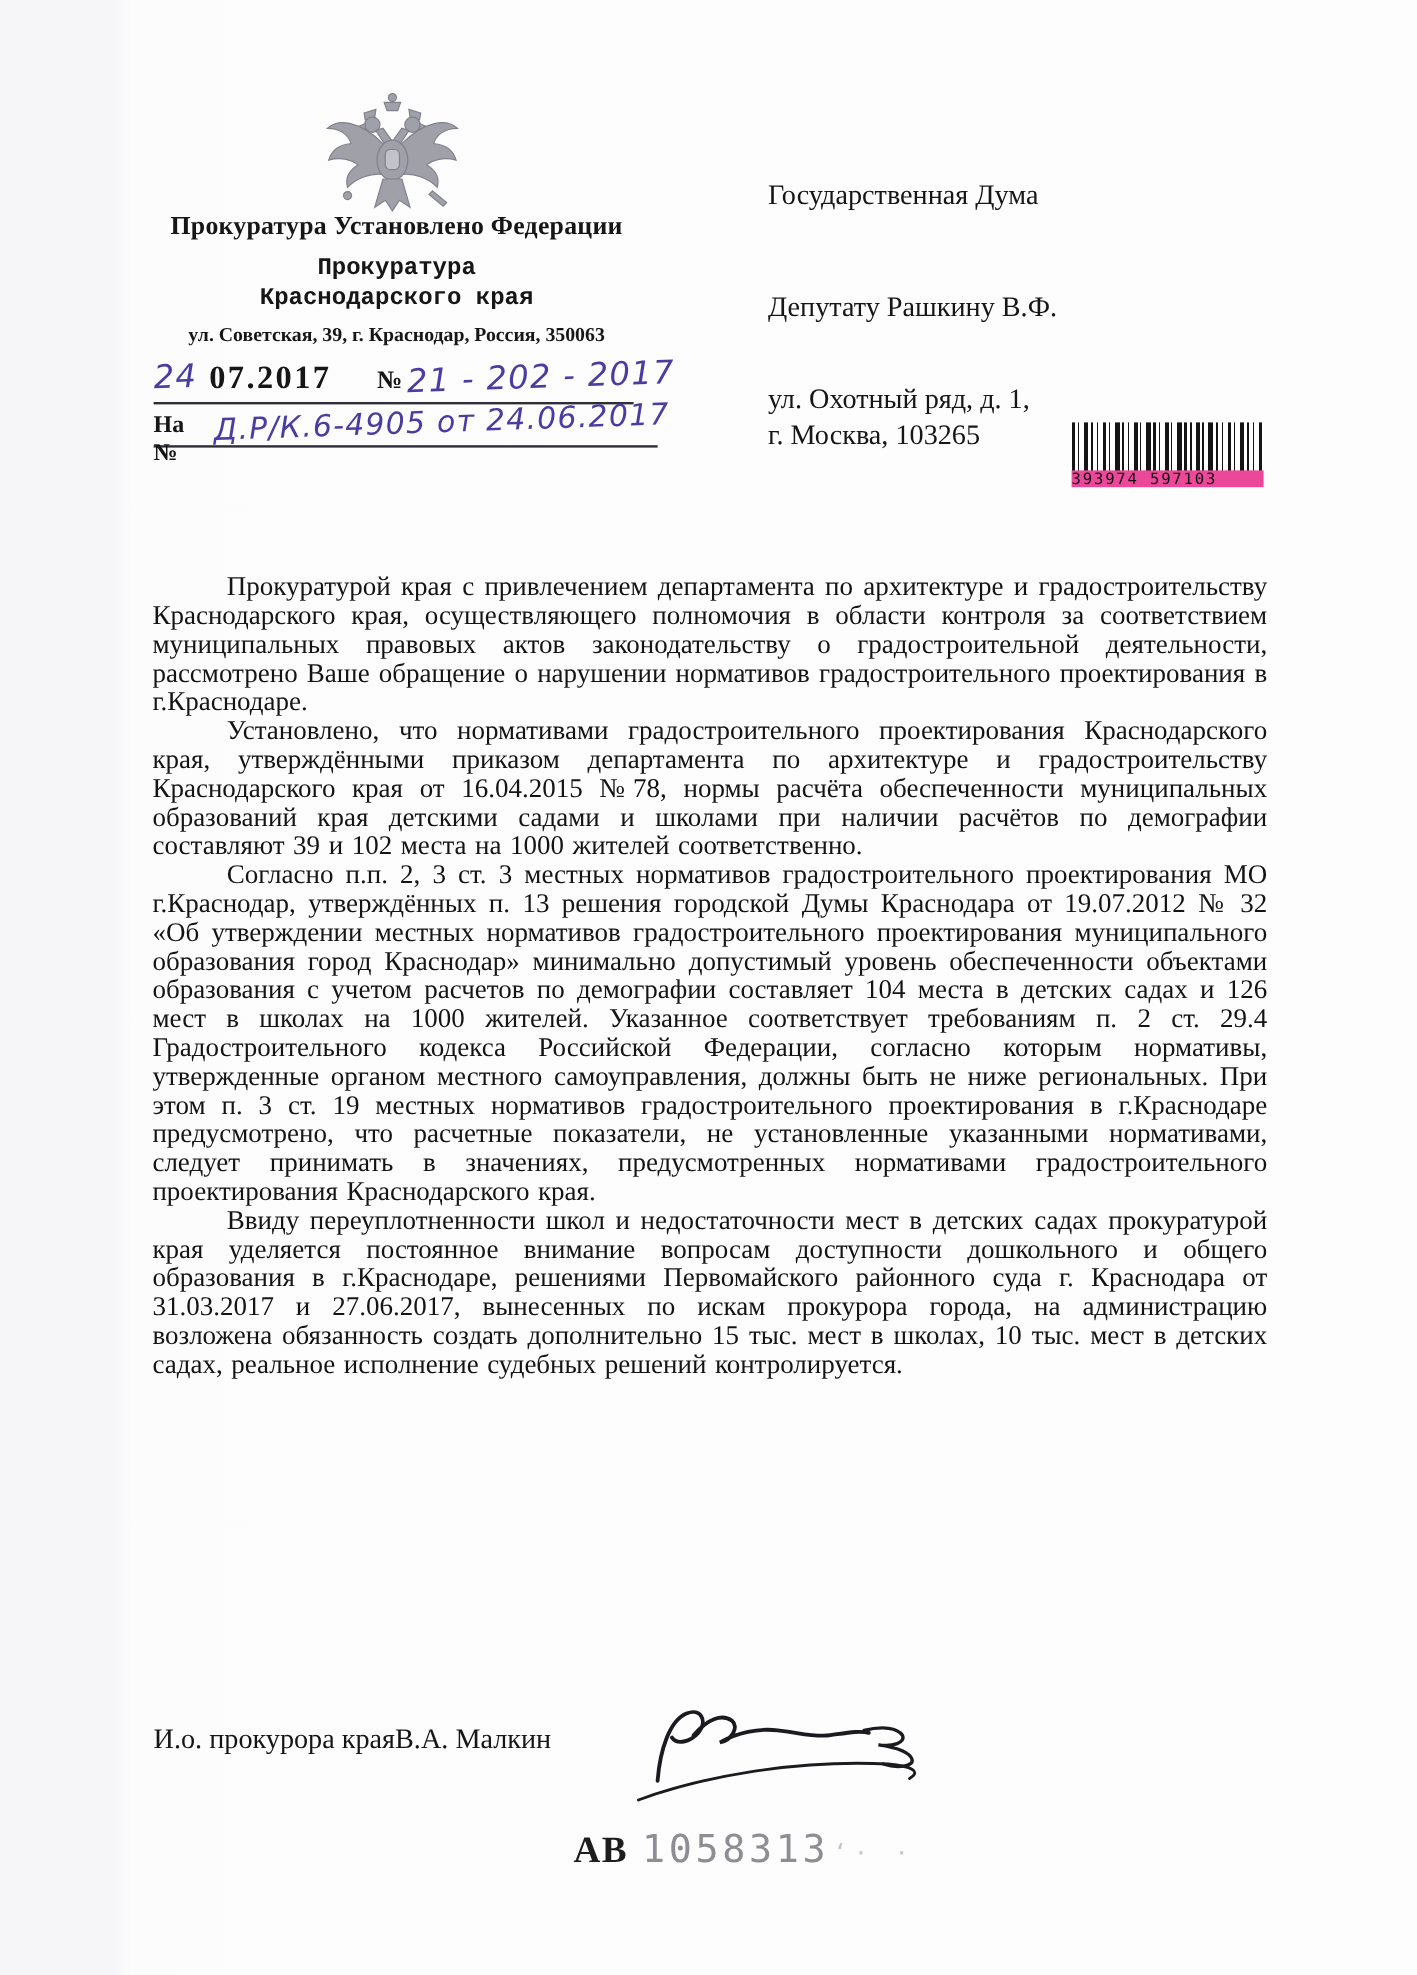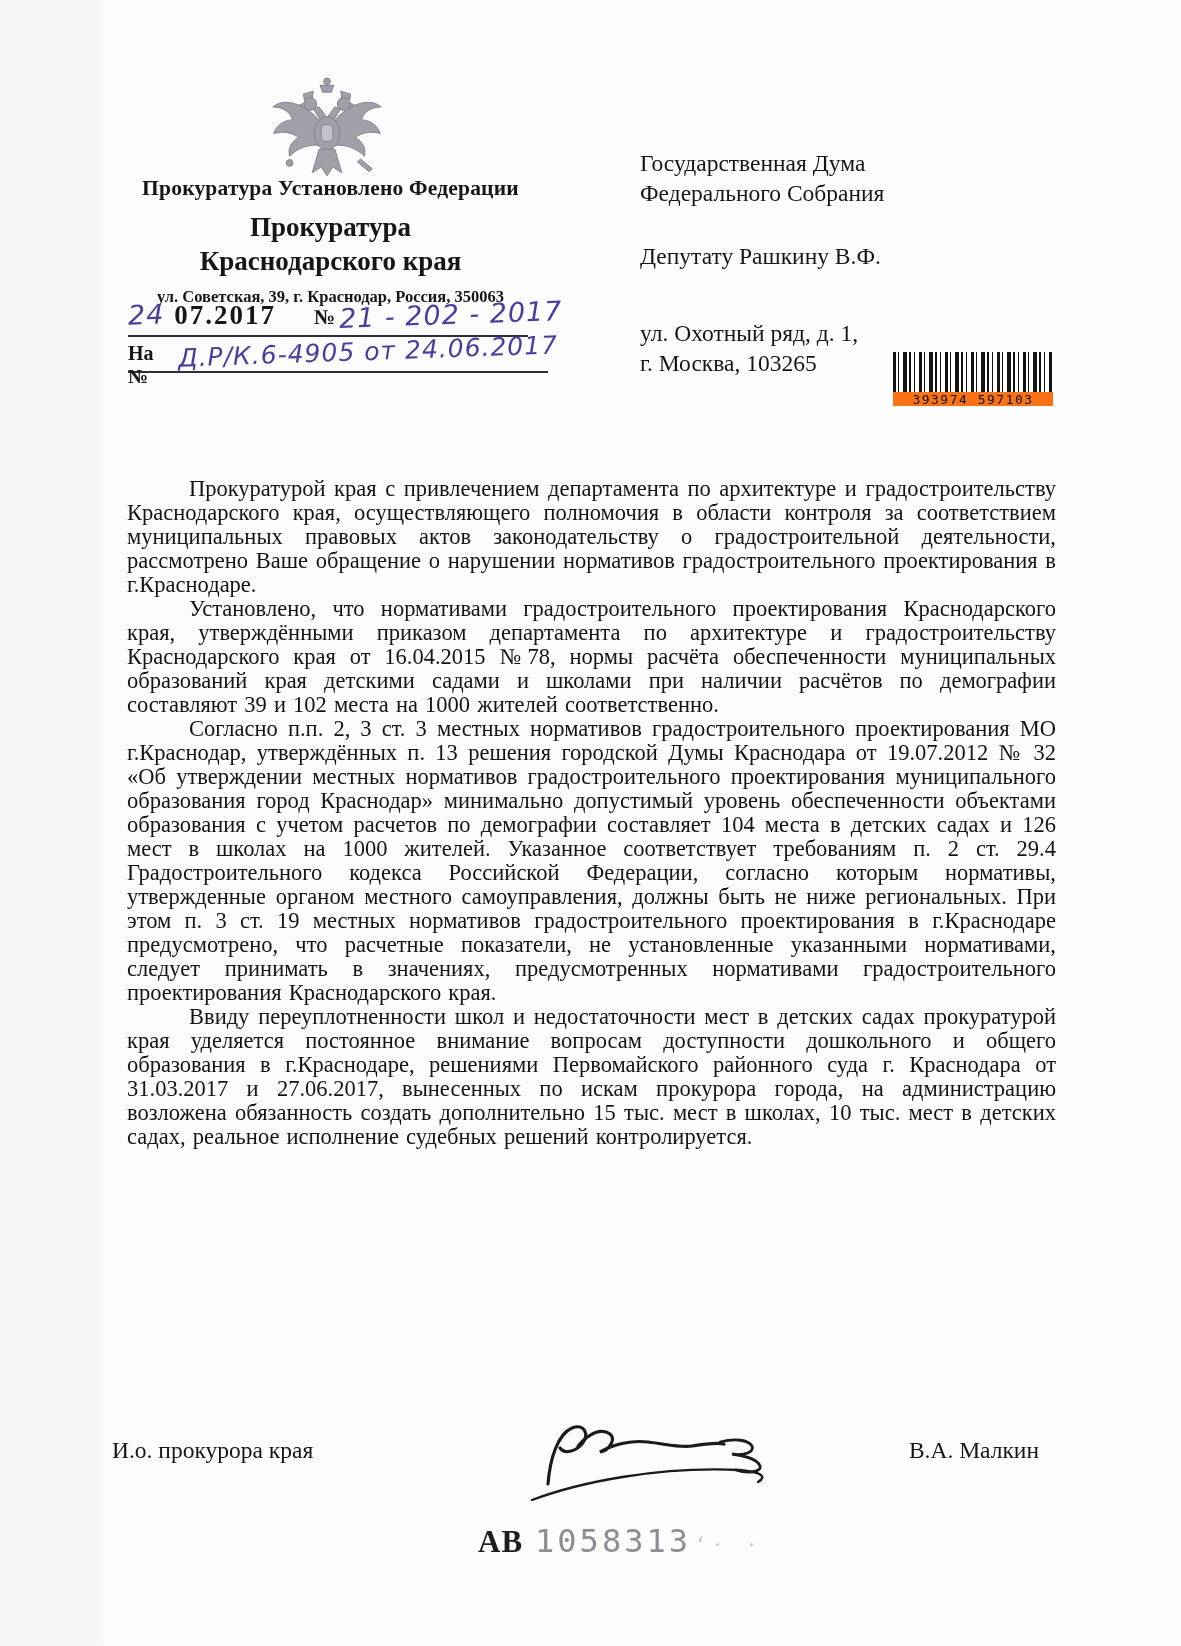--- a/index.html
+++ b/index.html
@@ -9,21 +9,21 @@
     background:linear-gradient(90deg,#f6f6f8 0px,#f6f6f8 95px,#fcfcfd 110px,#fdfdfe 100%);
     font-family:"Liberation Serif", serif;
     color:#161616;
     overflow:hidden;
   }
   
   .emblem{position:absolute;left:268px;top:74px;width:118px;height:114px;opacity:.85;}
   
   .sender{position:absolute;left:128px;top:176px;width:405px;text-align:center;line-height:1.18;}
   .sender-org{font-size:21.5px;font-weight:bold;letter-spacing:.2px;margin-bottom:10px;}
-  .sender-name{font-size:27px;font-weight:bold;line-height:1.25;}
+  .sender-name{font-size:20px;font-weight:bold;line-height:1.25;font-family:Liberation Mono, monospace;}
   .sender-address{font-size:16.5px;font-weight:bold;margin-top:8px;}
   .sender-phone{font-size:16.5px;font-weight:bold;}
   
   .hw{
     font-family:"DejaVu Sans", sans-serif;
     font-style:italic;
     color:#4b3da0;
     letter-spacing:1px;
     white-space:nowrap;
     transform:rotate(-2deg);
@@ -56,39 +56,38 @@
     background:repeating-linear-gradient(90deg,
       #141414 0px,#141414 3px,#ffffff 3px,#ffffff 5px,
       #141414 5px,#141414 6px,#ffffff 6px,#ffffff 10px,
       #141414 10px,#141414 14px,#ffffff 14px,#ffffff 16px,
       #141414 16px,#141414 18px,#ffffff 18px,#ffffff 21px,
       #141414 21px,#141414 22px,#ffffff 22px,#ffffff 26px);
   }
   .barcode .barcode-number{
     position:absolute;left:0;right:0;bottom:0;height:14px;
     font-family:"DejaVu Sans Mono", monospace;font-size:13px;letter-spacing:1.5px;
-    text-align:center;background:#f97316;color:#111;
+    background:#ec4899;color:#111;
   }
   
   .salutation{
     position:absolute;left:127px;top:441px;width:928px;
     text-align:center;font-size:23.5px;
   }
   .body-text{position:absolute;left:127px;top:477px;width:929px;}
   .body-text p{
     margin:0;font-size:22.5px;line-height:24px;
     text-align:justify;text-indent:62px;
     word-spacing:1.5px;color:#141414;
   }
   
   .sig-row{
-    position:absolute;left:112px;top:1437px;width:927px;
-    display:flex;justify-content:space-between;align-items:baseline;
+    position:absolute;left:128px;top:1437px;width:927px;
+    display:flex;align-items:baseline;
     font-size:23.5px;
-    gap:36px;
   }
   .signature-svg{position:absolute;left:520px;top:1412px;width:270px;height:105px;}
   
   .form-number{position:absolute;left:478px;top:1522px;white-space:nowrap;}
   .form-series{font-family:"Liberation Serif",serif;font-weight:bold;font-size:31px;color:#1d1d1d;letter-spacing:1px;}
   .form-digits{font-family:"DejaVu Sans Mono", monospace;font-size:32px;color:#8d8d93;letter-spacing:3px;margin-left:12px;}
   .form-faint{font-family:"DejaVu Sans", sans-serif;font-size:22px;color:#c3c3ca;letter-spacing:10px;margin-left:6px;}
 </style>
 </head>
 <body>
@@ -142,21 +141,20 @@
     <span class="hw hw-number">21 - 202 - 2017</span>
   </div>
 
   <div class="ref-row">
     <span class="ref-label">На №</span>
     <span class="hw hw-ref">Д.Р/К.6-4905 от 24.06.2017</span>
   </div>
 
   <div class="recipient-org">
     <div>Государственная Дума</div>
-    <div>Федерального Собрания</div>
   </div>
   <div class="recipient-person">Депутату Рашкину В.Ф.</div>
   <div class="recipient-address">
     <div>ул. Охотный ряд, д. 1,</div>
     <div>г. Москва, 103265</div>
   </div>
 
   <div class="barcode">
     <div class="bars"></div>
     <div class="barcode-number">393974 597103</div>

